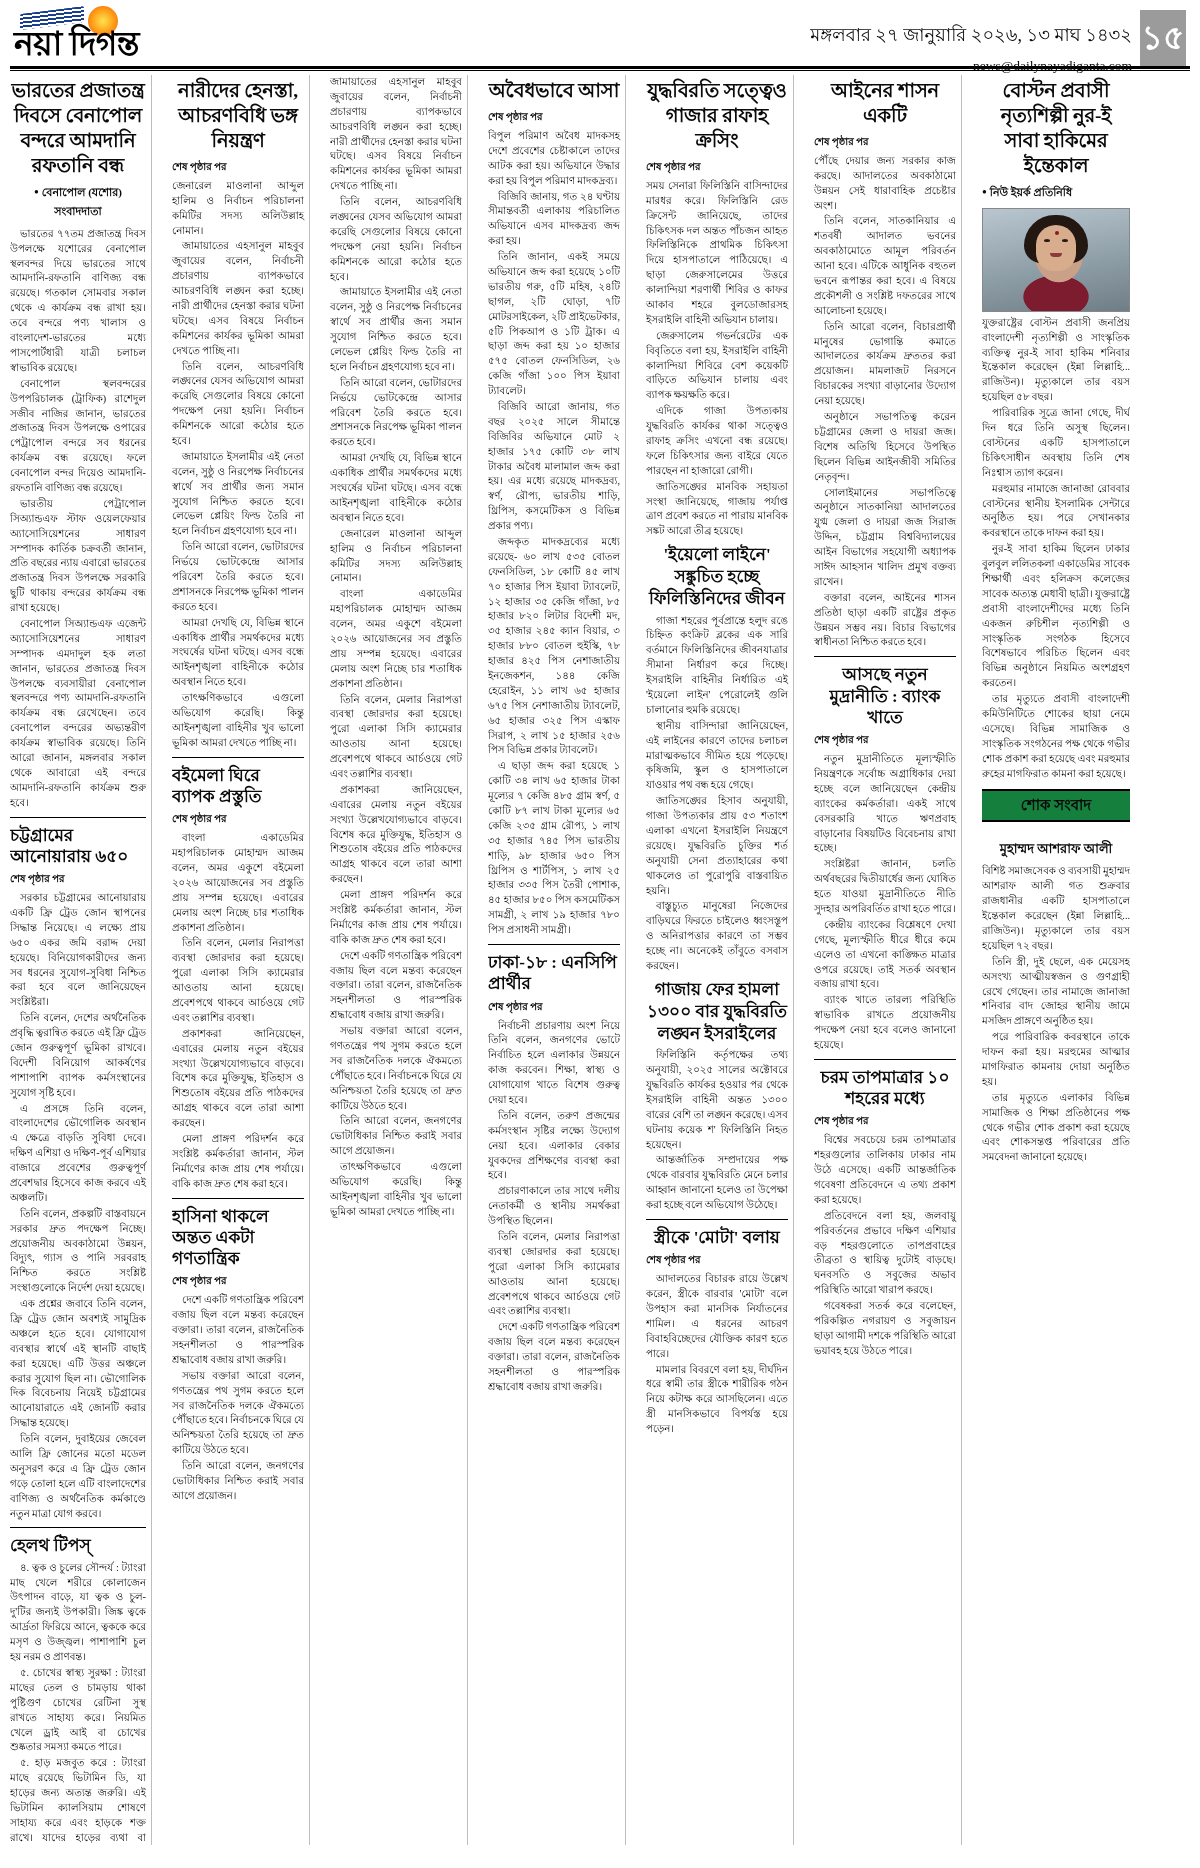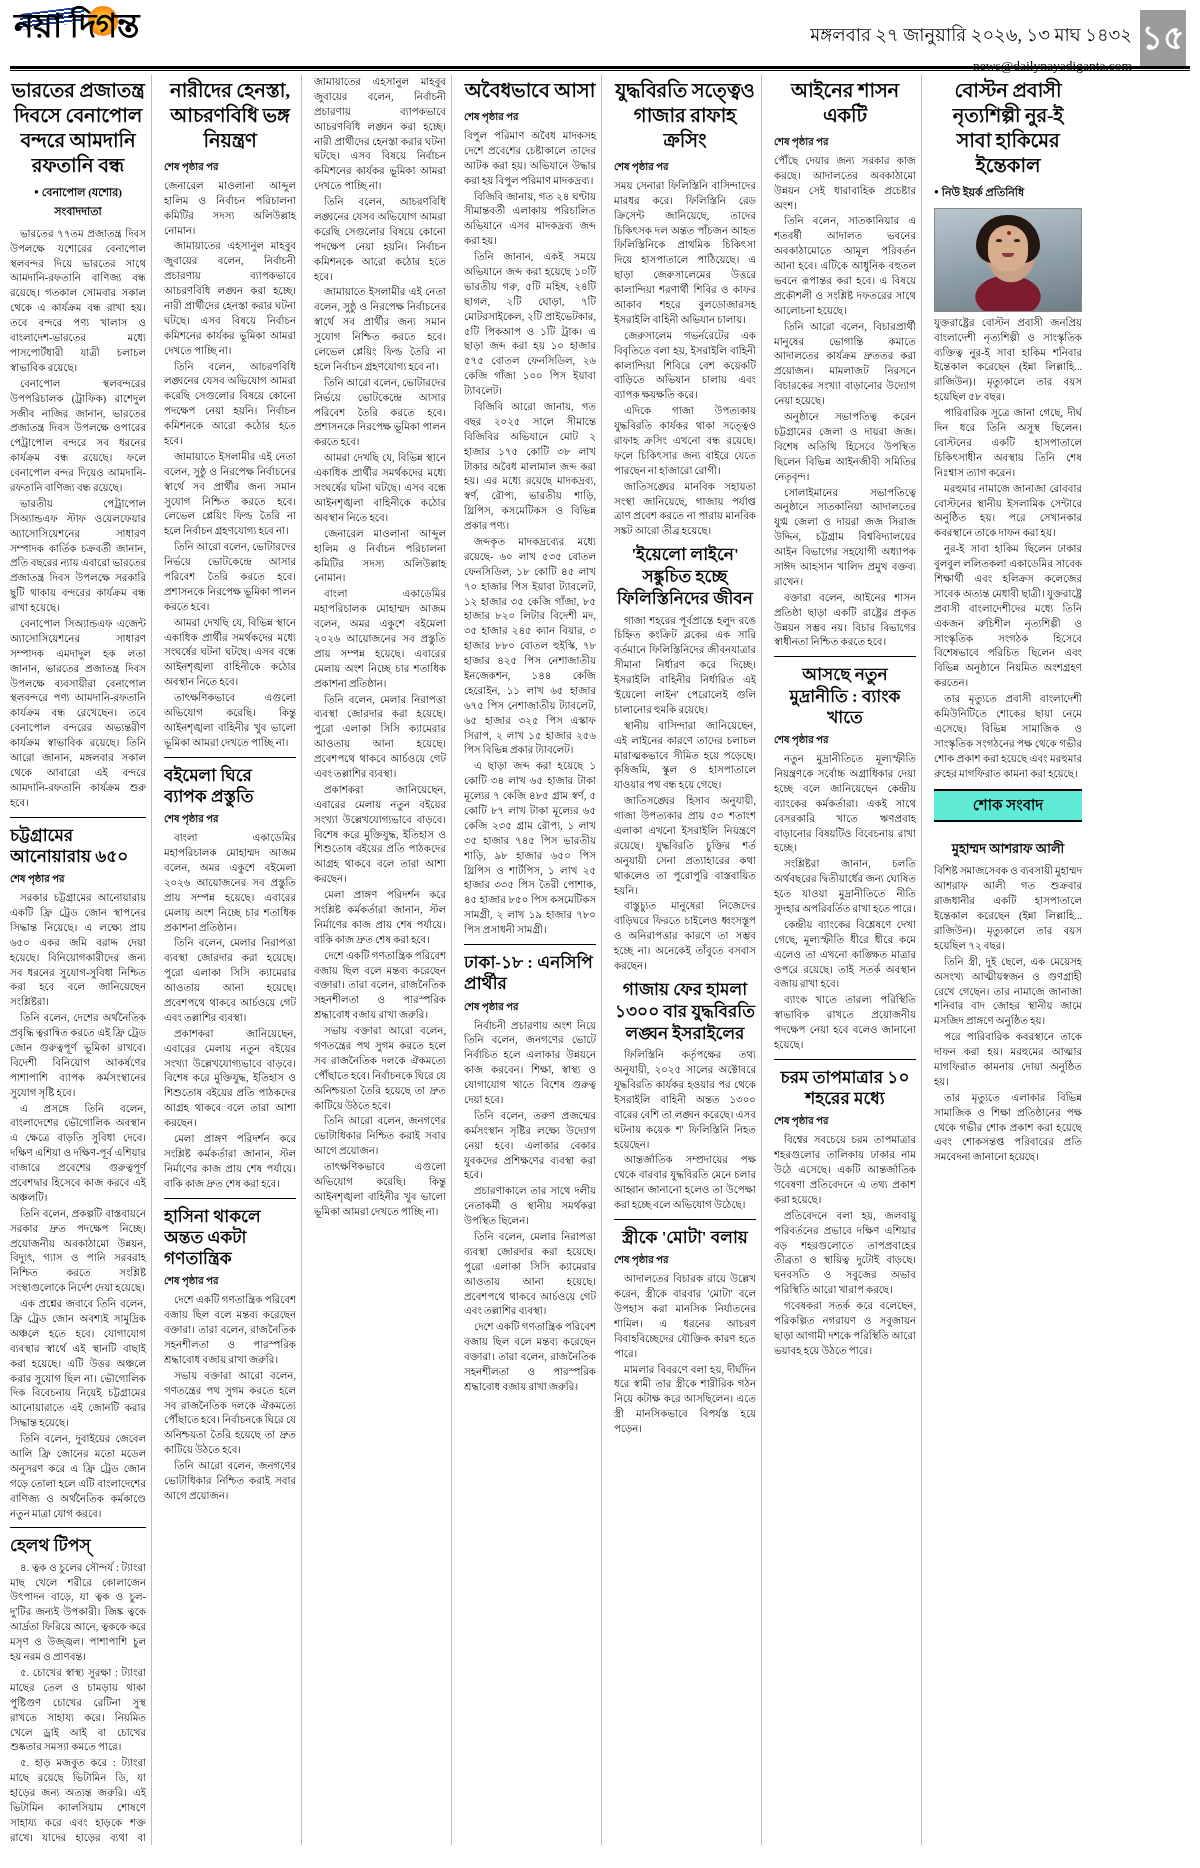--- a/index.html
+++ b/index.html
@@ -22,21 +22,21 @@
 
   
   .masthead {
     display: flex; align-items: flex-start; justify-content: space-between;
     height: 56px; padding: 2px 4px 0 4px;
   }
   .logo-wrap { display: flex; align-items: center; gap: 2px; position: relative; }
   .logo-text {
     font-family: "Liberation Serif", serif;
     font-size: 33px; font-weight: bold; letter-spacing: -0.5px;
-    line-height: 1; color: #000; position: relative; top: 0;
+    line-height: 1; color: #000; position: relative; top: 18px;
   }
   .logo-sun {
     position: absolute; left: 74px; top: -4px;
     width: 30px; height: 30px; border-radius: 50%;
     background: radial-gradient(circle at 50% 50%, #ffe34d 0%, #ff9a16 55%, #f05a10 100%);
     z-index: 0;
   }
   .logo-swoosh {
     position: absolute; left: 6px; top: 0px; width: 64px; height: 16px;
     background: repeating-linear-gradient(to bottom,#1b3f8f 0 2px, #fff 2px 4px);
@@ -55,21 +55,21 @@
     align-items:center; justify-content:center; line-height:1;
   }
 
   .rule-thick { border-top: 3px solid #000; margin: 2px 0 0 0; }
   .rule-thin  { border-top: 1px solid #000; margin: 1px 0 4px 0; }
 
   
   .grid {
     display: grid;
     grid-template-columns: 142px 138px 138px 138px 148px 148px 148px;
-    column-gap: 12px;
+    column-gap: 20px;
     height: 1770px;
   }
   .col { position: relative; overflow: hidden; border-right: 1px solid #bdbdbd; padding-right: 5px; }
   .col:last-child { border-right: none; padding-right: 0; }
 
   
   h1.hl {
     font-size: 19.5px; font-weight: bold; line-height: 1.28;
     margin: 4px 0 5px 0; text-align: center; letter-spacing: -0.2px;
   }
@@ -122,21 +122,21 @@
     background:#d8ad8e;
   }
   .photo .eye {
     position:absolute; top:30px; width:6px;height:3px;border-radius:50%;background:#2a1a12;
   }
   .photo .eye.l{ left:calc(50% - 12px); } .photo .eye.r{ left:calc(50% + 6px); }
   .photo .bindi { position:absolute; left:calc(50% - 1.5px); top:22px; width:4px;height:4px;border-radius:50%;background:#8c1b1b; }
   .photo .mouth { position:absolute; left:calc(50% - 6px); top:44px; width:12px;height:4px;border-radius:0 0 8px 8px; background:#8a3a39; }
 
   .shok-banner {
-    background:#5eead4; border-top:2px solid #000; border-bottom:2px solid #000;
+    background:#15803d; border-top:2px solid #000; border-bottom:2px solid #000;
     text-align:center; font-size:15px; font-weight:bold; padding:2px 0; margin:8px 0 4px 0;
   }
   .name-center { text-align:center; font-size:13px; font-weight:bold; margin:17px 0 4px 0; }
 </style>
 </head>
 <body>
 
 <div class="page">
 
   <div class="masthead">

